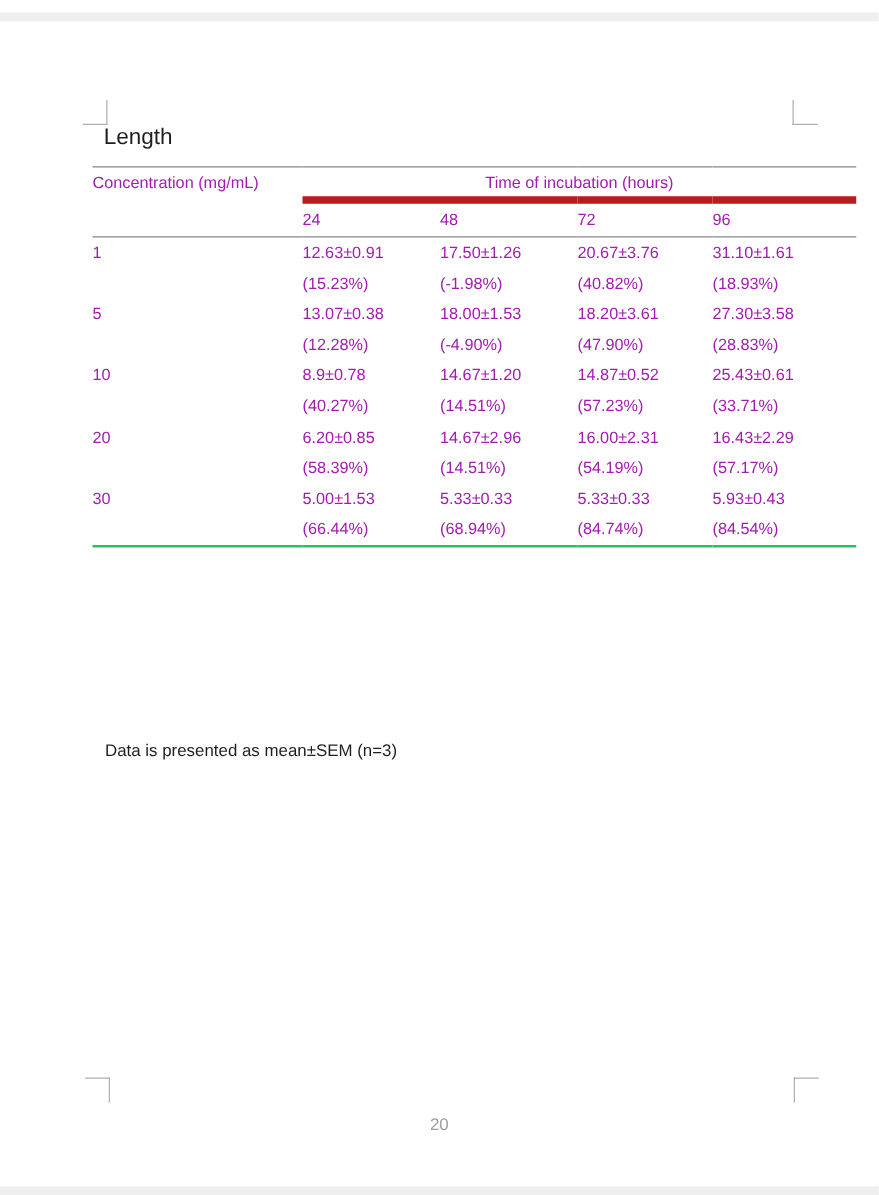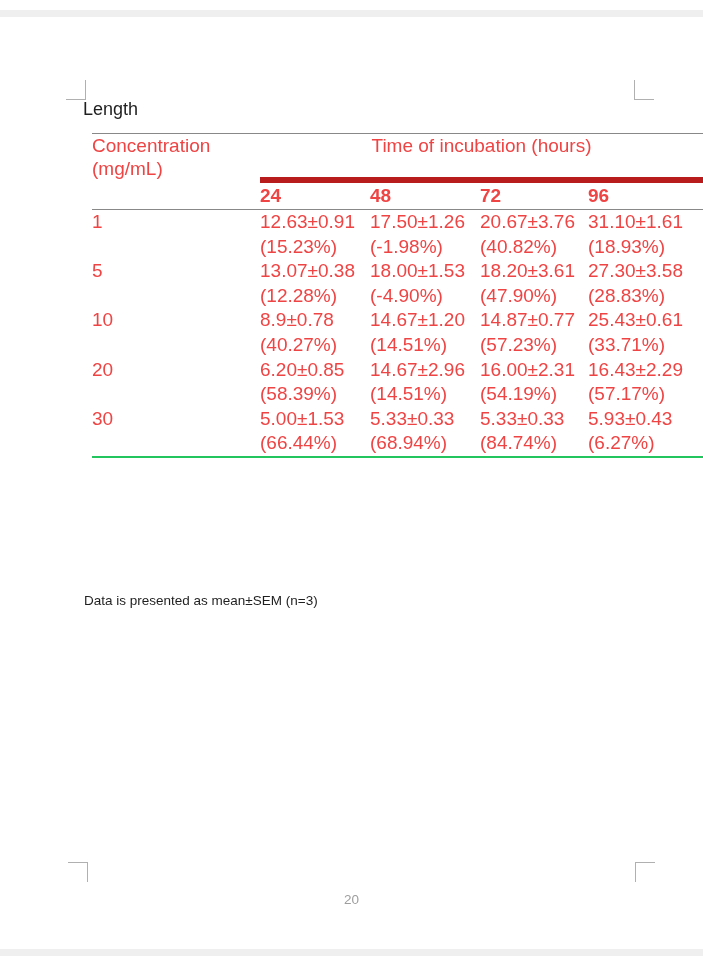--- a/index.html
+++ b/index.html
@@ -15,33 +15,33 @@
   
   .mark{position:absolute;width:20px;height:20px;border:0 solid #b0b0b0;box-sizing:border-box;}
   .mark.tl{left:66px;top:80px;border-right-width:1.5px;border-bottom-width:1.5px;}
   .mark.tr{left:634px;top:80px;border-left-width:1.5px;border-bottom-width:1.5px;}
   .mark.bl{left:68px;top:862px;border-right-width:1.5px;border-top-width:1.5px;}
   .mark.br{left:635px;top:862px;border-left-width:1.5px;border-top-width:1.5px;}
 
   .doc-title{position:absolute;left:83px;top:102px;font-size:18px;line-height:15px;}
 
   table.data-table{
-    position:absolute;left:92px;top:133px;width:611px;
+    position:absolute;left:74px;top:133px;width:611px;
     border-collapse:collapse;table-layout:fixed;
-    font-size:19px;color:#ef4444;
+    font-size:13px;color:#a21caf;
     border-top:1px solid #888888;
   }
   table.data-table td{padding:0;vertical-align:top;}
   thead tr.hrow1{height:23px;}
   thead tr.hrow1 td{line-height:23px;}
   thead tr.hrow2{height:26px;}
   thead tr.hrow2 td{line-height:26px;border-bottom:1px solid #888888;}
   td.c1{padding-left:8px;}
   td.span-h{text-align:center;border-bottom:6px solid #b91c1c;}
-  td.time-h{font-weight:700;padding-left:8px;}
+  td.time-h{font-weight:400;padding-left:8px;}
   tbody td{line-height:24.6px;padding-bottom:24.6px;padding-left:8px;}
   tbody tr.last-row td{padding-bottom:0;border-bottom:2px solid #22c55e;}
   tbody .pct{white-space:nowrap;}
 
   .footnote{position:absolute;left:84px;top:577px;font-size:13.5px;line-height:15px;margin-top:16px;}
   .page-number{position:absolute;left:0;top:892px;width:703px;text-align:center;
     font-size:13.5px;color:#9e9e9e;}
 </style>
 </head>
 <body>
@@ -119,21 +119,21 @@
     <td class="c1">10</td>
     <td>
       <div class="val">8.9±0.78</div>
       <div class="pct">(40.27%)</div>
     </td>
     <td>
       <div class="val">14.67±1.20</div>
       <div class="pct">(14.51%)</div>
     </td>
     <td>
-      <div class="val">14.87±0.77</div>
+      <div class="val">14.87±0.52</div>
       <div class="pct">(57.23%)</div>
     </td>
     <td>
       <div class="val">25.43±0.61</div>
       <div class="pct">(33.71%)</div>
     </td>
   </tr>
       <tr>
     <td class="c1">20</td>
     <td>
@@ -162,21 +162,21 @@
     <td>
       <div class="val">5.33±0.33</div>
       <div class="pct">(68.94%)</div>
     </td>
     <td>
       <div class="val">5.33±0.33</div>
       <div class="pct">(84.74%)</div>
     </td>
     <td>
       <div class="val">5.93±0.43</div>
-      <div class="pct">(6.27%)</div>
+      <div class="pct">(84.54%)</div>
     </td>
   </tr>
     </tbody>
 </table>
 
 <div class="footnote">Data is presented as mean±SEM (n=3)</div>
 <div class="page-number">20</div>
 
 <div class="page-gap bottom"></div>
 

